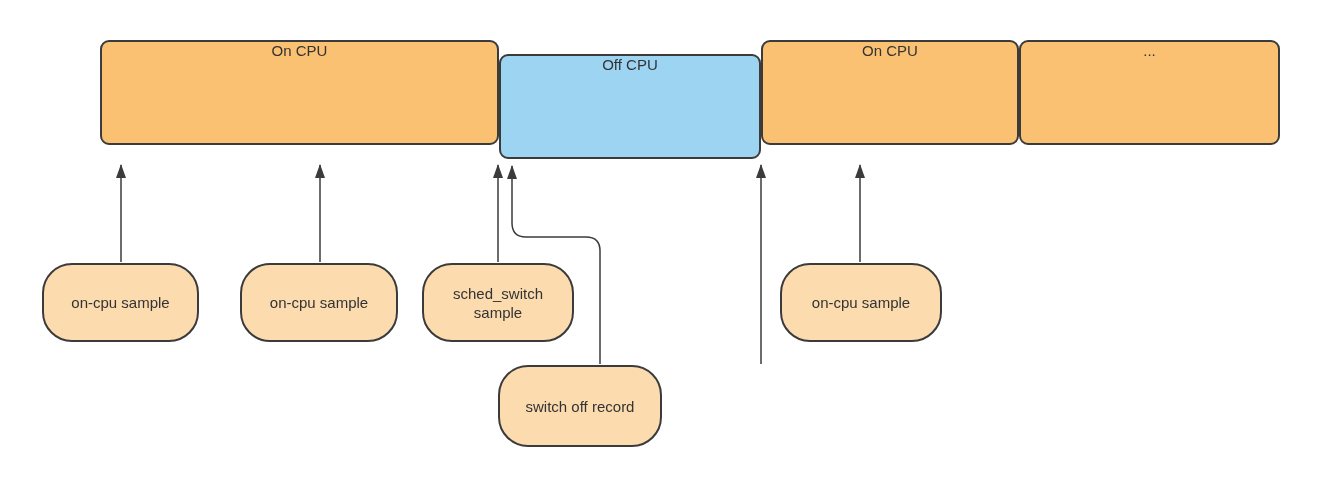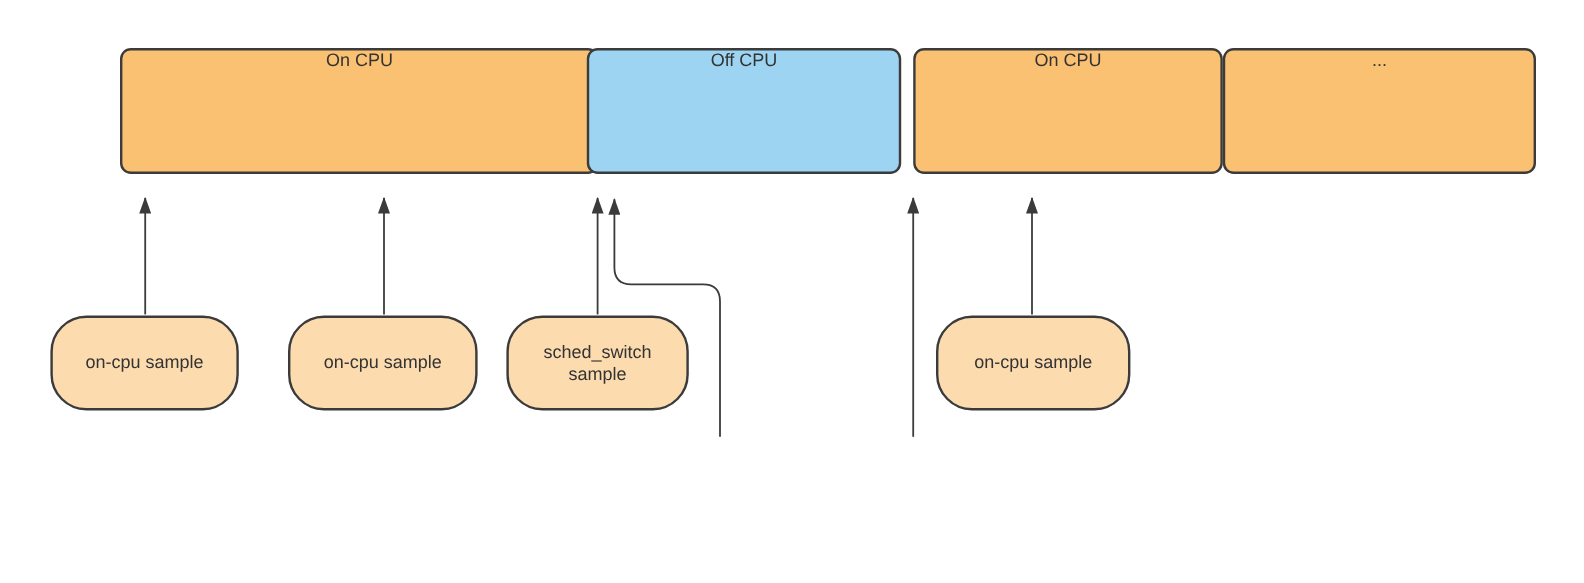--- a/index.html
+++ b/index.html
@@ -72,21 +72,21 @@
   }
 </style>
 </head>
 <body>
 
 <div class="stage">
 
   <div class="tl-box orange" style="left:100px; width:399px;">
     <span>On CPU</span>
   </div>
-  <div class="tl-box blue" style="left:489px; width:262px;">
+  <div class="tl-box blue" style="left:499px; width:262px;margin-top:14px;">
     <span>Off CPU</span>
   </div>
   <div class="tl-box orange" style="left:761px; width:258px;">
     <span>On CPU</span>
   </div>
   <div class="tl-box orange" style="left:1019px; width:261px;">
     <span>...</span>
   </div>
 
   <svg class="connector-layer" width="1320" height="486" viewBox="0 0 1320 486">
@@ -106,17 +106,20 @@
   <div class="bubble b1">
     <span>on-cpu sample</span>
   </div>
   <div class="bubble b2">
     <span>on-cpu sample</span>
   </div>
   <div class="bubble b3">
     <span>sched_switch
 sample</span>
   </div>
+  <div class="bubble b4">
+    <span>switch off record</span>
+  </div>
   <div class="bubble b6">
     <span>on-cpu sample</span>
   </div>
 
 </div>
 
 </body></html>

